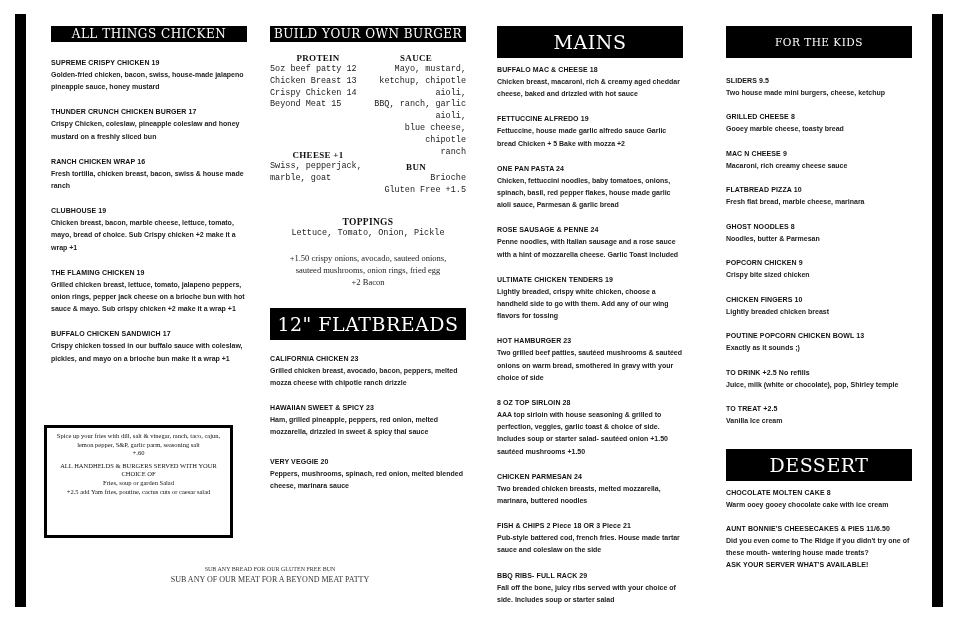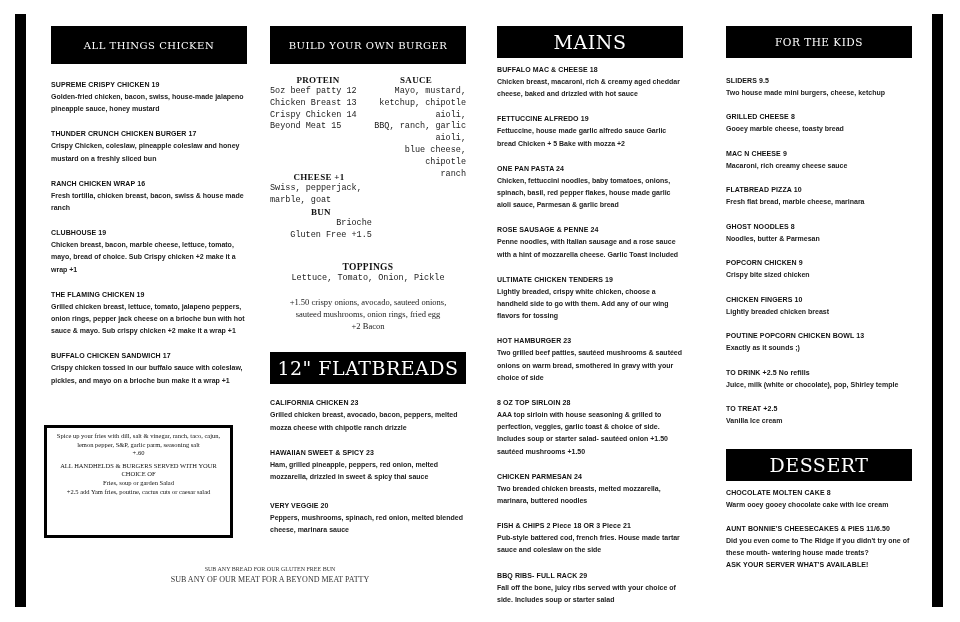--- a/index.html
+++ b/index.html
@@ -15,21 +15,21 @@
   .col2 { left: 270px; width: 196px; }
   .col3 { left: 497px; width: 186px; }
   .col4 { left: 726px; width: 186px; }
 
   .banner {
     background: #000; color: #fff;
     font-family: "DejaVu Serif", "Liberation Serif", serif;
     text-align: center; letter-spacing: 0.5px;
     display: flex; align-items: center; justify-content: center; flex-direction: column;
   }
-  .banner-sm { height: 38px; font-size: 10px; }
+  .banner-sm { height: 16px; font-size: 12px; }
   .banner-lg { height: 32px; font-size: 19px; }
   .banner-kids { height: 32px; font-size: 10.5px; line-height: 13px; }
 
   .item { margin-top: 13px; }
   .item-title { font-size: 7px; font-weight: bold; line-height: 12px; letter-spacing: 0.1px; }
   .item-desc { font-size: 7px; font-weight: bold; color: #222; line-height: 12.2px; }
 
   .col1 .items { padding-top: 2px; }
   .col1 .item { margin-top: 13px; }
 
@@ -46,21 +46,21 @@
     font-family: "Liberation Serif", serif; color: #333; }
   .fn1 { top: 566px; font-size: 6px; }
   .fn2 { top: 575px; font-size: 8px; }
 
   .byob { font-family: "Liberation Serif", serif; color: #222; }
   .byob-row { display: flex; justify-content: space-between; margin-top: 11px; }
   .byob-left { width: 50%; }
   .byob-right { width: 52%; text-align: right; }
   .byob h4 { font-size: 9px; font-weight: bold; letter-spacing: 0.3px; line-height: 11px; color: #111; text-align: center; }
   .byob .line { font-size: 8.5px; line-height: 11.8px; font-weight: normal; font-family: Liberation Mono, monospace; }
-  .byob-row2 { display: flex; justify-content: space-between; margin-top: 4px; flex-direction: column; }
+  .byob-row2 { display: flex; justify-content: space-between; margin-top: 4px; }
   .toppings { text-align: center; margin-top: 20px; }
   .toppings h4 { font-size: 9.5px; }
   .extras { text-align: center; margin-top: 12px; font-size: 8.5px; line-height: 12px; }
 
   .col2 .fb-banner { margin-top: 20px; }
   .col2 .fb-items { margin-top: 10px; }
 
   .col3 .items { padding-top: 2px; }
   .col3 .item { margin-top: 13px; }
   .col3 .item:first-child { margin-top: 4px; }

